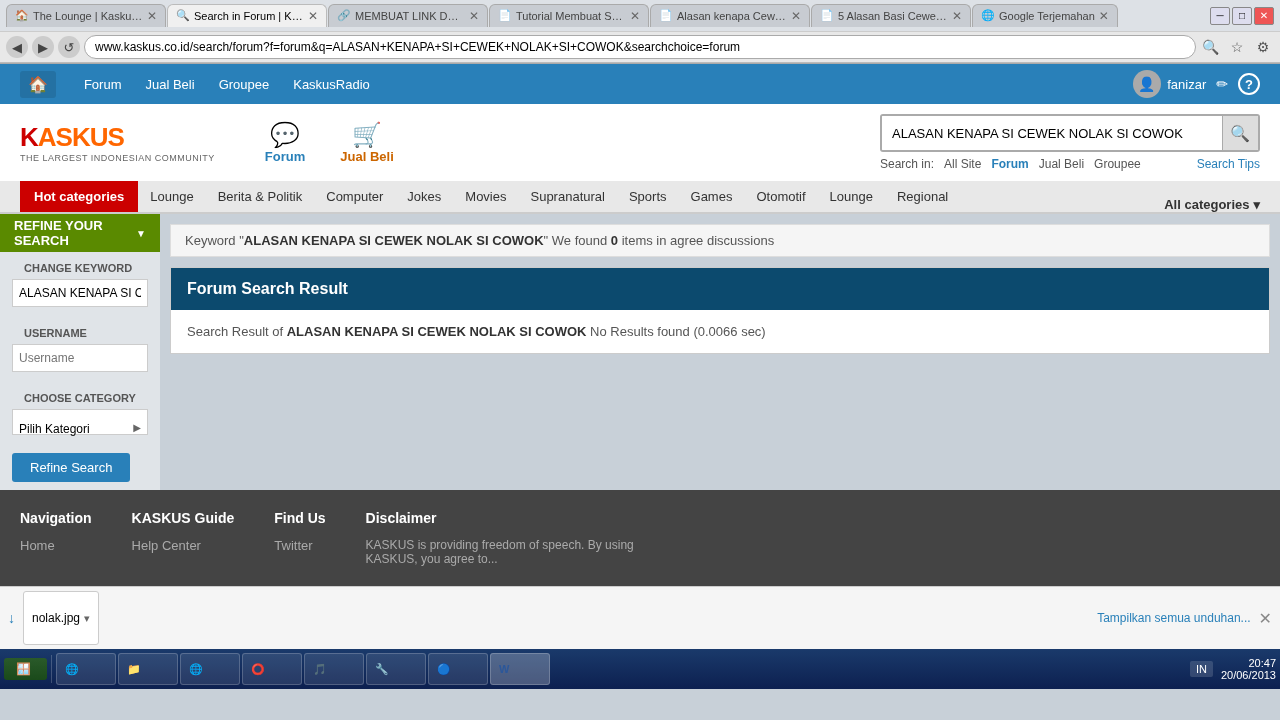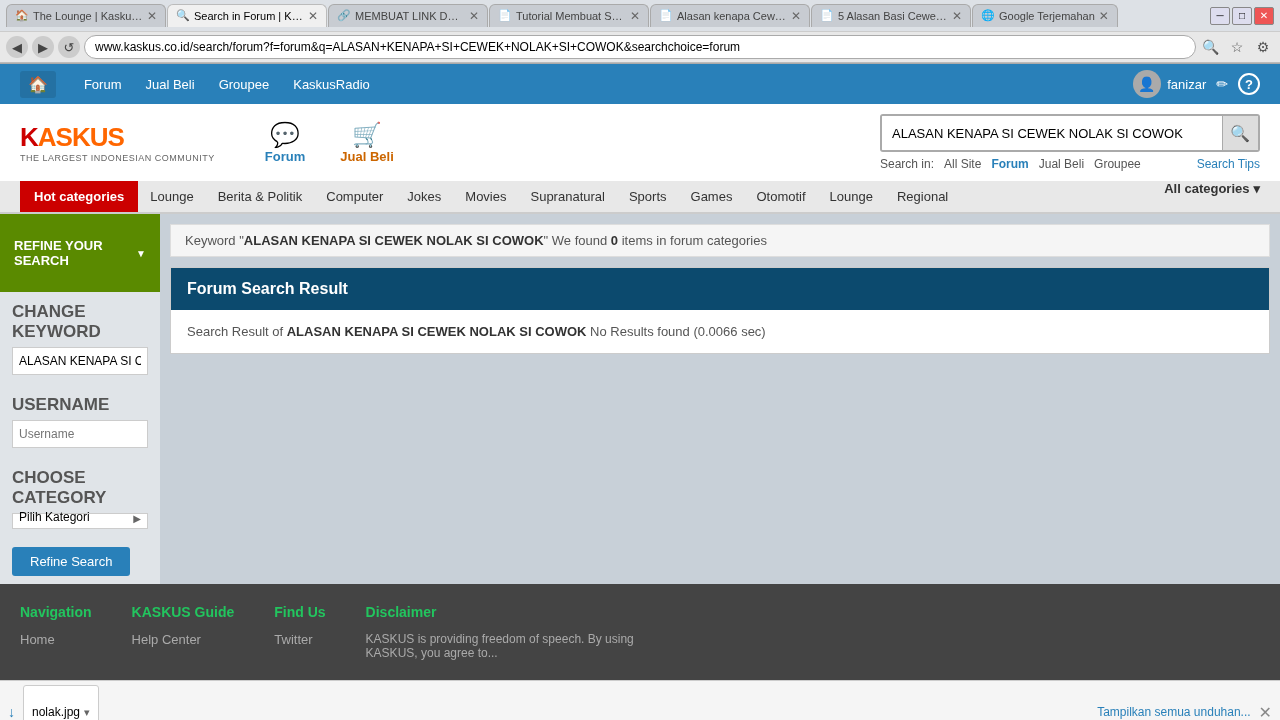--- a/index.html
+++ b/index.html
@@ -46,53 +46,53 @@
     .search-bar-area { margin-left: auto; display: flex; flex-direction: column; gap: 5px; }
     .search-box { display: flex; align-items: center; border: 2px solid #aaa; border-radius: 3px; overflow: hidden; }
     .search-input { width: 340px; height: 34px; border: none; padding: 0 10px; font-size: 13px; outline: none; }
     .search-btn { width: 36px; height: 34px; background: #ddd; border: none; border-left: 1px solid #aaa; cursor: pointer; font-size: 16px; display: flex; align-items: center; justify-content: center; }
     .search-options { display: flex; gap: 10px; font-size: 12px; color: #555; }
     .search-option { cursor: pointer; }
     .search-option.selected { color: #2980b9; font-weight: bold; }
     .search-tips-link { color: #2980b9; font-size: 12px; cursor: pointer; margin-left: auto; }
 
     
-    .categories-bar { background: #e8e8e8; display: flex; align-items: flex-start; padding: 0 20px; border-bottom: 2px solid #ccc; }
+    .categories-bar { background: #e8e8e8; display: flex; align-items: flex-end; padding: 0 20px; border-bottom: 2px solid #ccc; }
     .cat-hot { background: #cc0000; color: white; padding: 8px 14px; font-size: 13px; font-weight: bold; cursor: pointer; }
     .cat-item { padding: 8px 12px; font-size: 13px; color: #333; cursor: pointer; }
     .cat-all { margin-left: auto; display: flex; align-items: center; gap: 4px; font-size: 13px; color: #333; cursor: pointer; font-weight: bold; }
 
     
     .main-content { display: flex; gap: 0; padding: 0; background: #c8d0d8; }
     .sidebar { width: 160px; background: #e0e4e8; flex-shrink: 0; }
-    .refine-btn { background: #5a8a00; color: white; padding: 24px 14px; font-size: 13px; font-weight: bold; cursor: pointer; width: 100%; text-align: left; display: flex; align-items: center; gap: 5px; }
+    .refine-btn { background: #5a8a00; color: white; padding: 4px 14px; font-size: 13px; font-weight: bold; cursor: pointer; width: 100%; text-align: left; display: flex; align-items: center; gap: 5px; }
     .refine-btn::after { content: '▼'; font-size: 10px; margin-left: auto; }
     .sidebar-section { padding: 10px 12px; }
-    .sidebar-label { font-size: 17px; font-weight: bold; color: #555; margin-bottom: 5px; text-transform: uppercase; }
+    .sidebar-label { font-size: 11px; font-weight: bold; color: #555; margin-bottom: 5px; text-transform: uppercase; margin-left: 12px; }
     .sidebar-input { width: 100%; height: 28px; border: 1px solid #ccc; padding: 0 6px; font-size: 12px; background: white; }
     .sidebar-select { width: 100%; height: 28px; border: 1px solid #ccc; padding: 0 6px; font-size: 12px; background: white; appearance: none; position: relative; cursor: pointer; display: flex; align-items: center; justify-content: space-between; }
     .select-wrapper { position: relative; }
     .select-wrapper::after { content: '▼'; position: absolute; right: 6px; top: 50%; transform: translateY(-50%); font-size: 10px; color: #666; pointer-events: none; }
     .select-wrapper select { width: 100%; height: 28px; border: 1px solid #ccc; padding: 0 6px; font-size: 12px; appearance: none; background: white; }
-    .category-select-display { width: 100%; height: 16px; border: 1px solid #ccc; padding: 4px 6px; font-size: 12px; background: white; display: flex; align-items: flex-end; justify-content: space-between; cursor: pointer; }
+    .category-select-display { width: 100%; height: 16px; border: 1px solid #ccc; padding: 12px 6px; font-size: 12px; background: white; display: flex; align-items: flex-start; justify-content: space-between; cursor: pointer; }
     .category-select-display::after { content: '▶'; font-size: 10px; color: #666; }
     .refine-search-btn { background: #2980b9; color: white; padding: 7px 18px; border: none; font-size: 13px; cursor: pointer; border-radius: 3px; margin: 8px 12px; display: block; }
 
     .search-results { flex: 1; padding: 10px; }
     .results-notice { background: #f5f5f5; border: 1px solid #ddd; padding: 8px 14px; font-size: 13px; color: #555; margin-bottom: 10px; }
     .results-notice strong { color: #333; }
     .results-panel { background: white; border: 1px solid #ccc; }
     .results-header { background: #0c4a6e; color: white; padding: 12px 16px; font-size: 16px; font-weight: bold; }
     .results-body { padding: 14px 16px; font-size: 13px; color: #555; }
     .results-body strong { color: #333; }
 
     
     .site-footer { background: #444; color: #ccc; padding: 20px; display: flex; gap: 40px; }
     .footer-col { display: flex; flex-direction: column; gap: 4px; }
-    .footer-heading { color: #22c55e; font-size: 14px; font-weight: bold; margin-bottom: 8px; }
+    .footer-heading { color: #ffffff; font-size: 14px; font-weight: bold; margin-bottom: 8px; }
     .footer-link { color: #aaa; font-size: 13px; cursor: pointer; }
     .footer-disclaimer { color: #aaa; font-size: 12px; max-width: 280px; }
 
     
     .download-bar { background: #f5f5f5; border-top: 1px solid #ccc; display: flex; align-items: center; padding: 4px 8px; gap: 8px; font-size: 12px; }
     .download-file { display: flex; align-items: center; gap: 4px; background: white; border: 1px solid #ccc; padding: 19px 8px; border-radius: 3px; }
     .show-all-link { color: #2980b9; cursor: pointer; margin-left: auto; }
     .download-close { cursor: pointer; color: #888; font-size: 16px; }
 
     
@@ -271,21 +271,21 @@
           <div class="sidebar-label">CHOOSE CATEGORY</div>
           <div class="category-select-display">
             <span>Pilih Kategori</span>
           </div>
         </div>
         <button class="refine-search-btn">Refine Search</button>
       </div>
 
       <div class="search-results">
         <div class="results-notice">
-          Keyword "<strong>ALASAN KENAPA SI CEWEK NOLAK SI COWOK</strong>" <span>We found</span> <strong>0</strong> <span>items in forum categories</span>
+          Keyword "<strong>ALASAN KENAPA SI CEWEK NOLAK SI COWOK</strong>" <span>We found</span> <strong>0</strong> <span>items in agree discussions</span>
         </div>
         <div class="results-panel">
           <div class="results-header">Forum Search Result</div>
           <div class="results-body">
             Search Result of <strong>ALASAN KENAPA SI CEWEK NOLAK SI COWOK</strong> <span>No Results found</span> <span>(0.0066 sec)</span>
           </div>
         </div>
       </div>
     </div>
 

